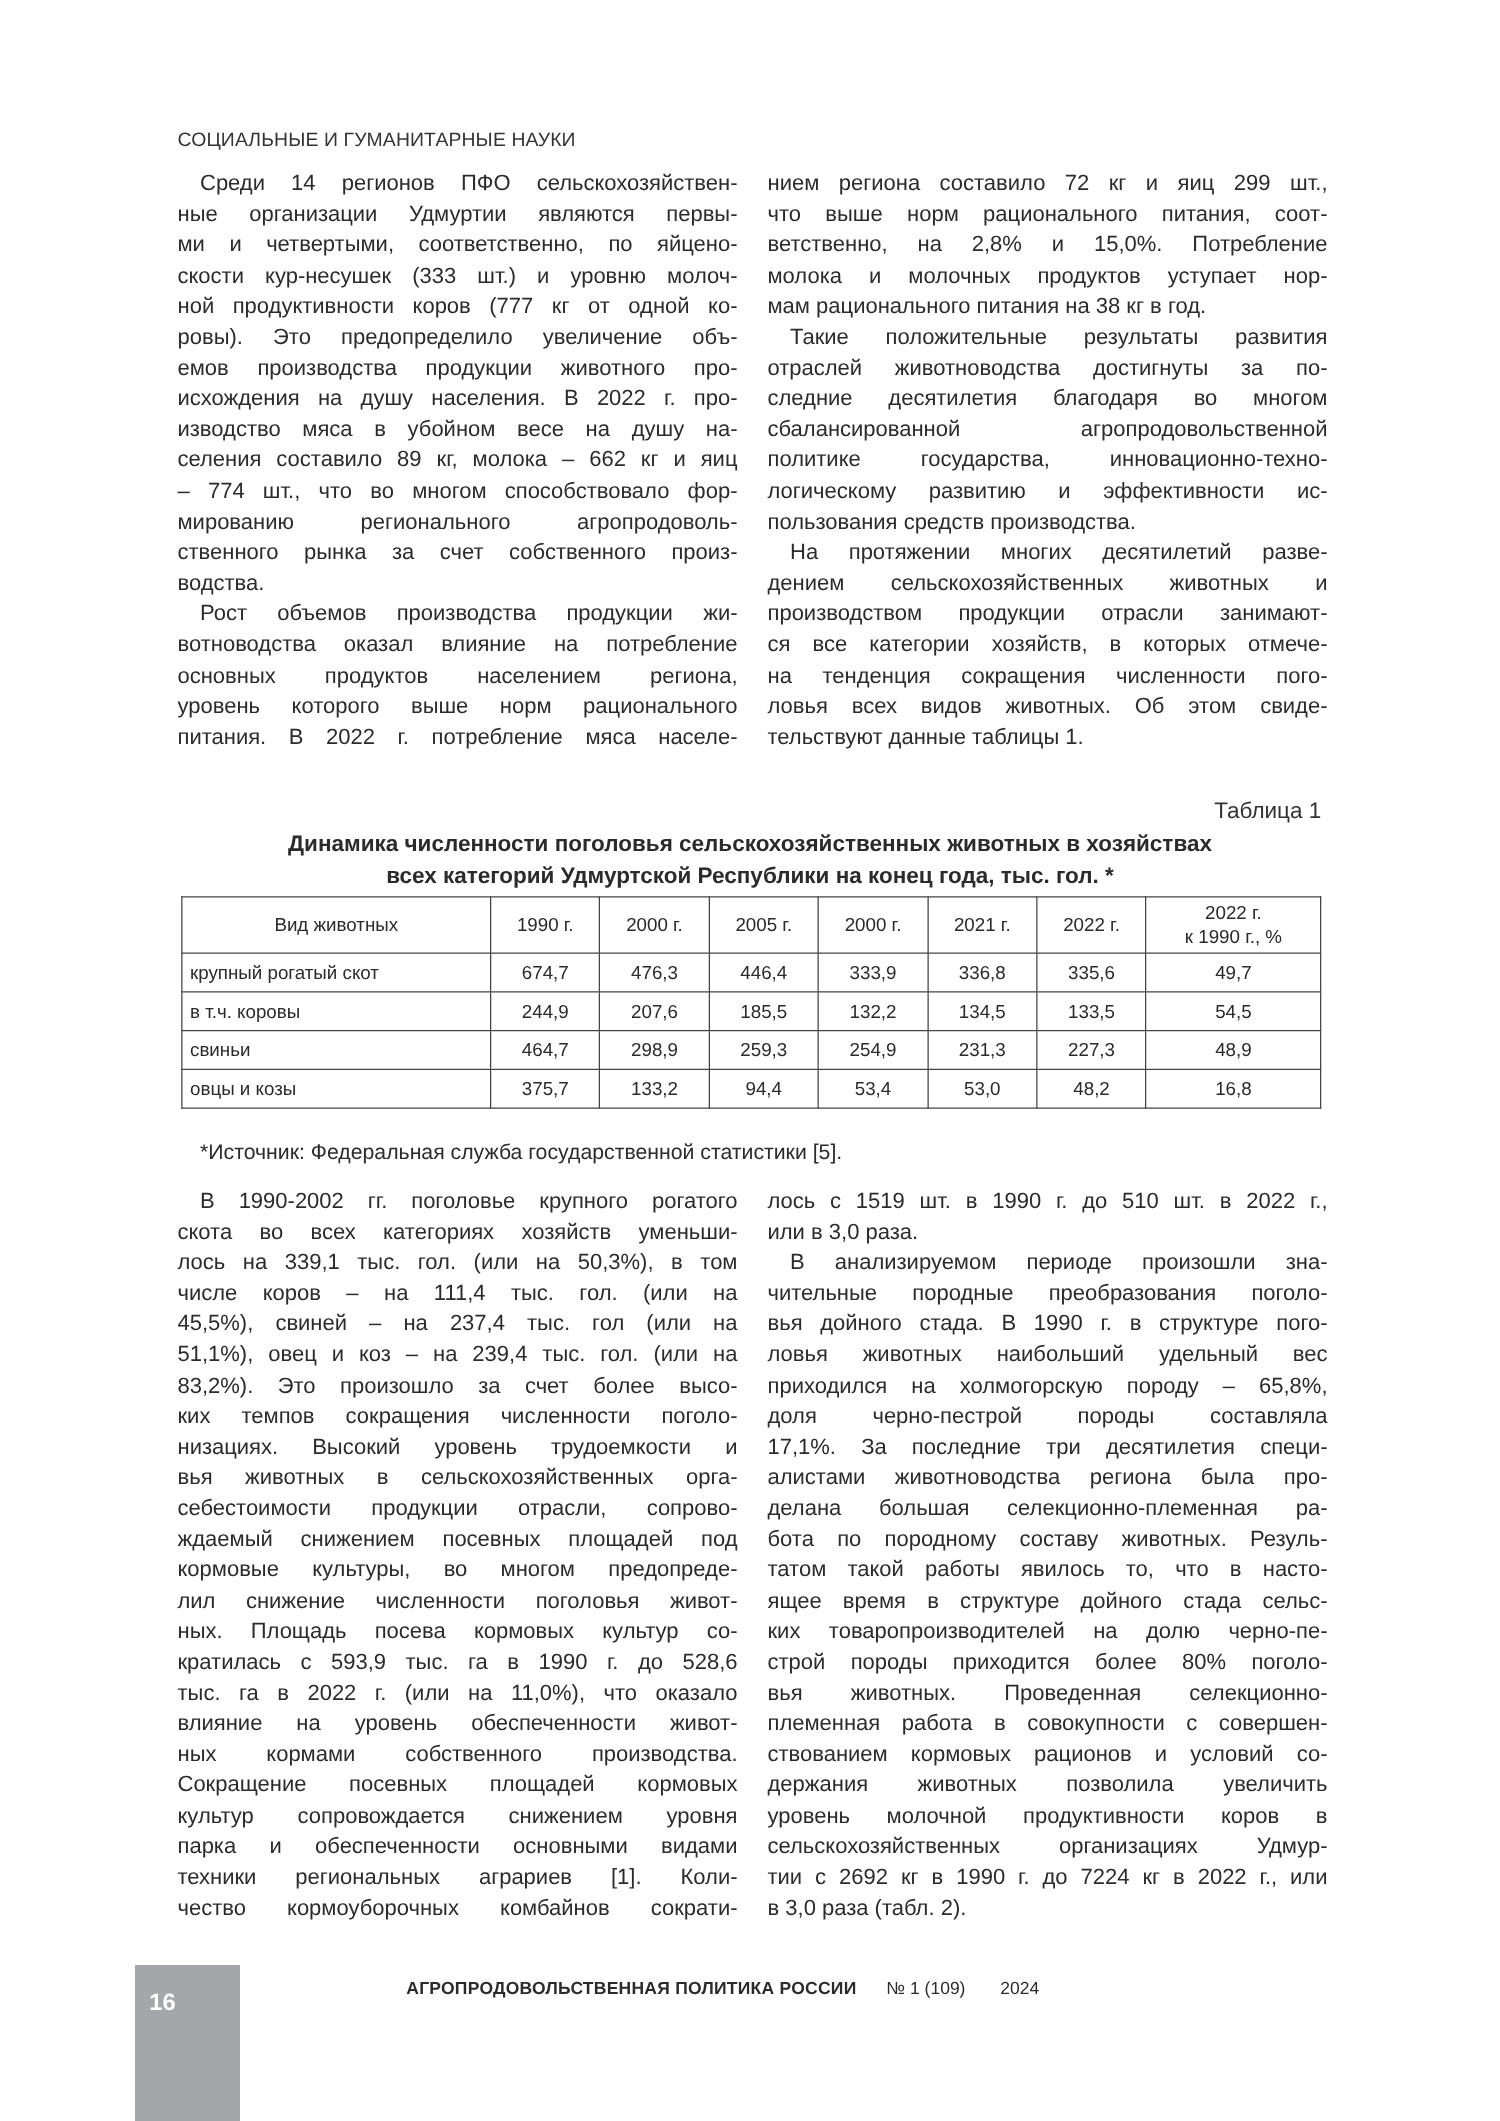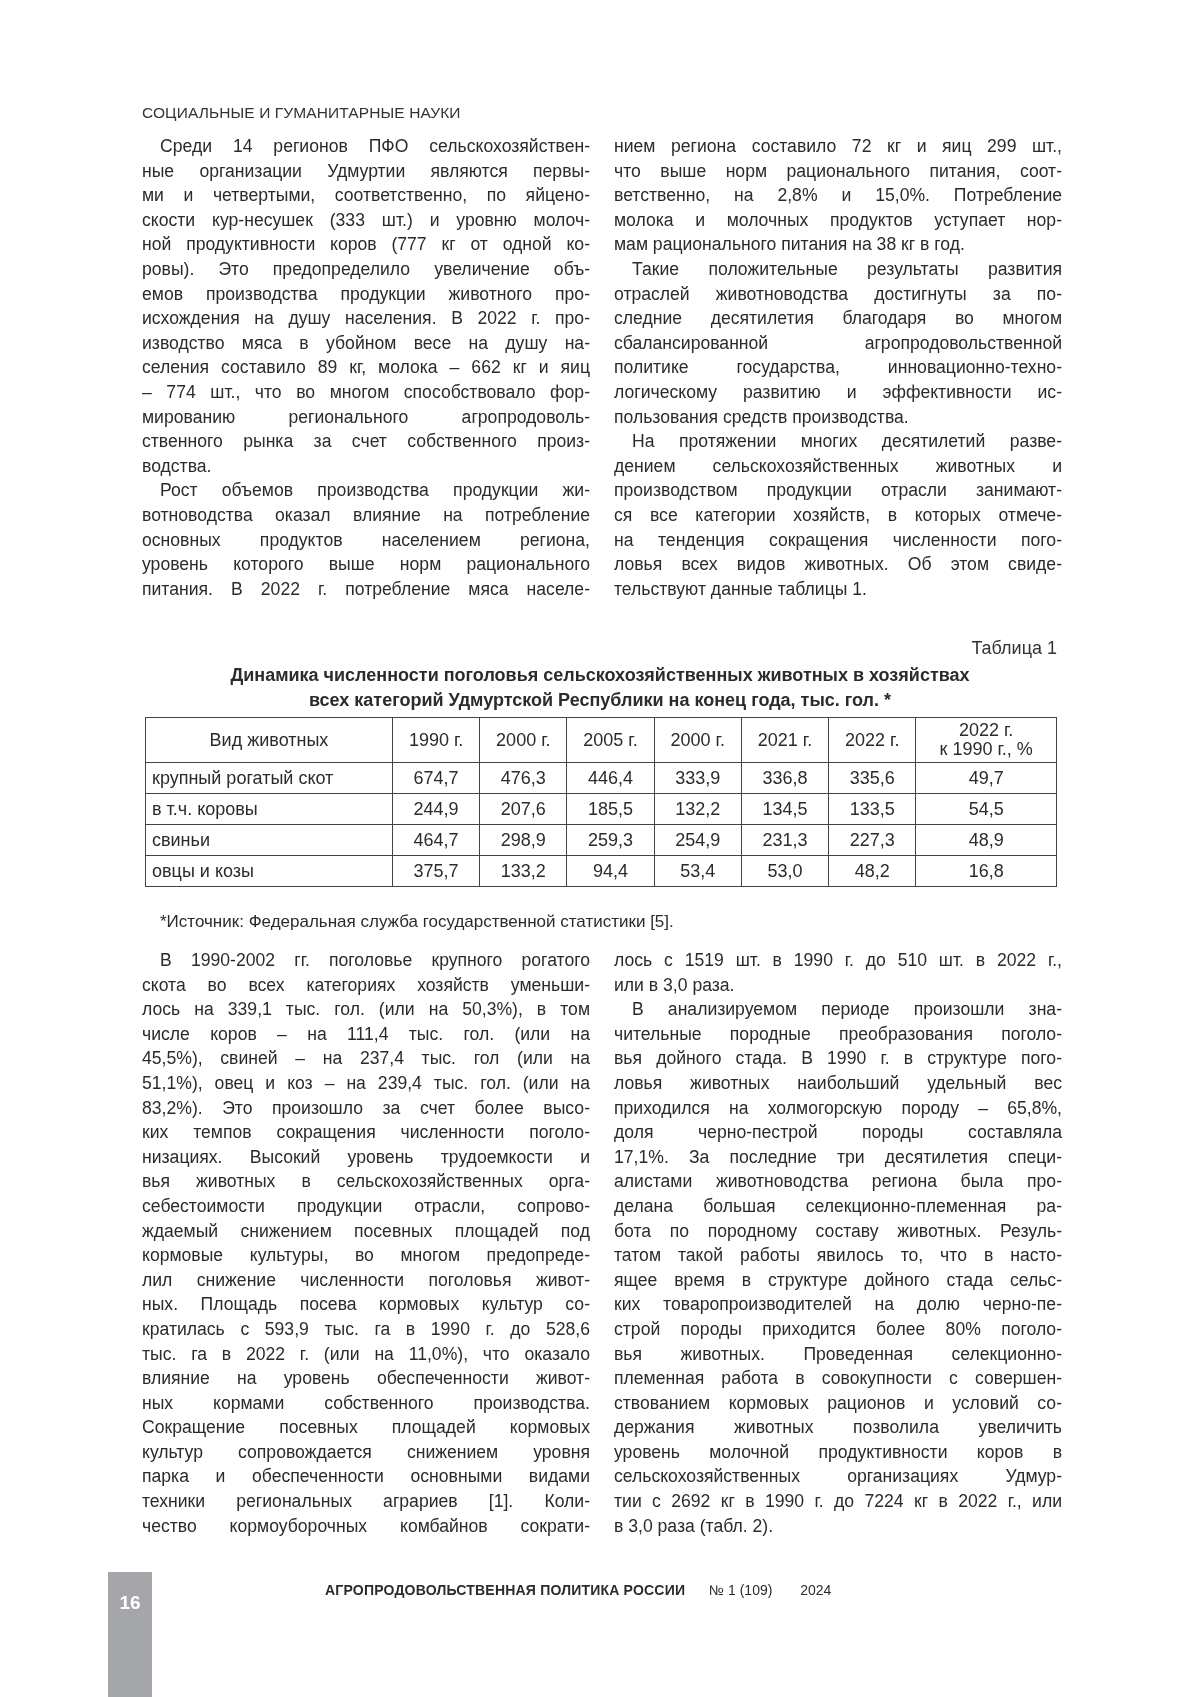--- a/index.html
+++ b/index.html
@@ -13,28 +13,28 @@
   .col p .ln.first { padding-left: 18px; }
   .col p .ln.last { text-align-last: left; }
   #col-tl { left: 142px; top: 134px; }
   #col-tr { left: 614px; top: 134px; }
   #col-bl { left: 142px; top: 948px; }
   #col-br { left: 614px; top: 948px; }
   .table-label { position: absolute; right: 143px; top: 638px; font-size: 18px; color: #333; }
   .table-title { position: absolute; left: 142px; width: 916px; top: 663px; text-align: center;
          font-weight: bold; font-size: 18px; line-height: 25px; color: #2b2b2b; }
   table.data { position: absolute; left: 145px; top: 717px; width: 912px; border-collapse: collapse;
-         font-size: 18px; color: #2b2b2b; }
+         font-size: 15px; color: #2b2b2b; }
   table.data td, table.data th { border: 1.6px solid #444; padding: 0 4px; height: 30px; }
   table.data th { font-weight: normal; text-align: center; height: 44px; line-height: 19px; }
   table.data td { text-align: center; }
   table.data td.name { text-align: left; padding-left: 6px; }
   .col-name { width: 238px; }
   .source-note { position: absolute; left: 160px; top: 912px; font-size: 17px; color: #2b2b2b; }
-  .side-tab { position: absolute; left: 108px; top: 1572px; width: 44px; height: 125px; background: #a5a6a9; }
+  .side-tab { position: absolute; left: 108px; top: 1572px; width: 44px; height: 125px; background: #a5a6a9; padding-left: 40px; }
   .page-number { position: absolute; left: 0; width: 44px; top: 20px; text-align: center;
          color: #ffffff; font-weight: bold; font-size: 19px; }
   .footer { position: absolute; top: 1582px; left: 325px; font-size: 14px; color: #2b2b2b; }
   .footer .journal { font-weight: bold; letter-spacing: 0.2px; }
   .footer .issue { margin-left: 20px; }
   .footer .year { margin-left: 24px; }
 </style>
 </head>
 <body>
 

